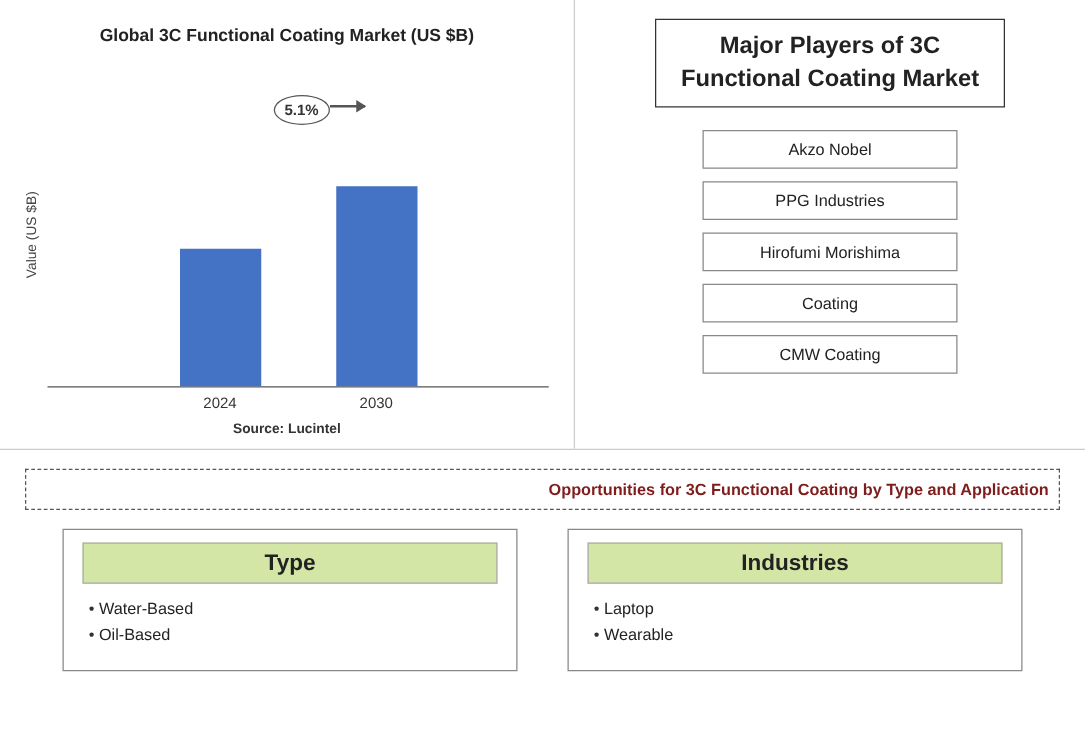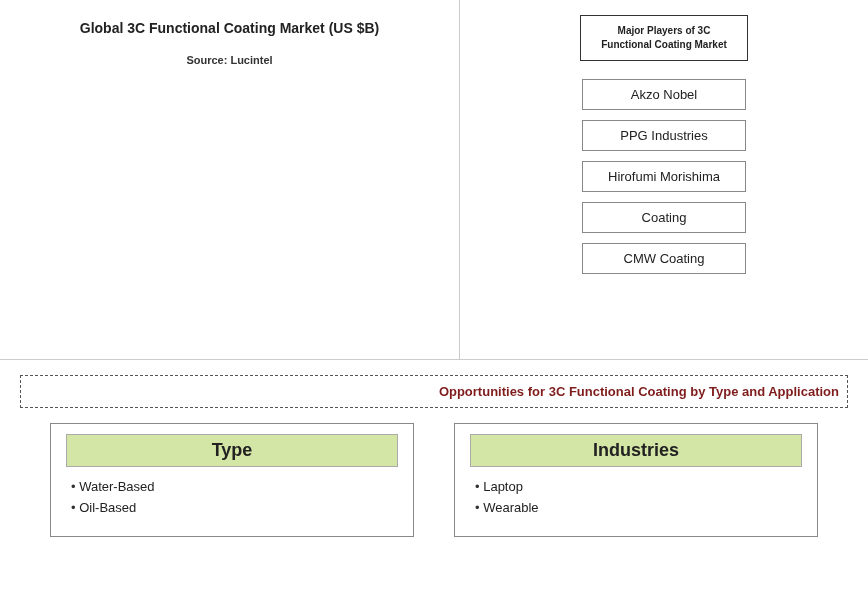--- a/index.html
+++ b/index.html
@@ -170,33 +170,33 @@
     
     .right-panel {
       flex: 1;
       padding: 15px 20px;
       display: flex;
       flex-direction: column;
       align-items: center;
     }
 
     .players-title {
-      font-size: 10px;
+      font-size: 19px;
       font-weight: bold;
       color: #222;
       text-align: center;
       border: 1.5px solid #333;
       padding: 8px 20px;
       margin-bottom: 18px;
       line-height: 1.4;
     }
 
     .player-item {
       border: 1px solid #888;
-      width: 164px;
+      width: 204px;
       text-align: center;
       padding: 7px 10px;
       margin-bottom: 10px;
       font-size: 13px;
       color: #222;
     }
 
     
     .bottom-section {
       flex: 1;
@@ -254,20 +254,49 @@
 </head>
 <body>
 
 <div class="main-container">
 
   <div class="top-section">
 
     <div class="chart-area">
       <div class="chart-title">Global 3C Functional Coating Market (US $B)</div>
 
+      <div class="chart-wrapper">
+        <div class="y-axis-label">Value (US $B)</div>
+
+        <div class="chart-inner">
+          <div class="bars-container">
+
+            <div class="annotation-container">
+              <div class="annotation-bubble">5.1%</div>
+              <div class="annotation-arrow"></div>
+            </div>
+
+            <div class="bar-group">
+              <div class="bar bar-2024"></div>
+            </div>
+
+            <div class="bar-group">
+              <div class="bar bar-2030"></div>
+            </div>
+
+          </div>
+
+          <div class="axis-line"></div>
+
+          <div class="x-axis">
+            <div class="x-label">2024</div>
+            <div class="x-label">2030</div>
+          </div>
+        </div>
+      </div>
 
       <div class="source-text">Source: Lucintel</div>
     </div>
 
     <div class="right-panel">
       <div class="players-title">
         <span>Major Players of 3C</span><br>
         <span>Functional Coating Market</span>
       </div>
 

